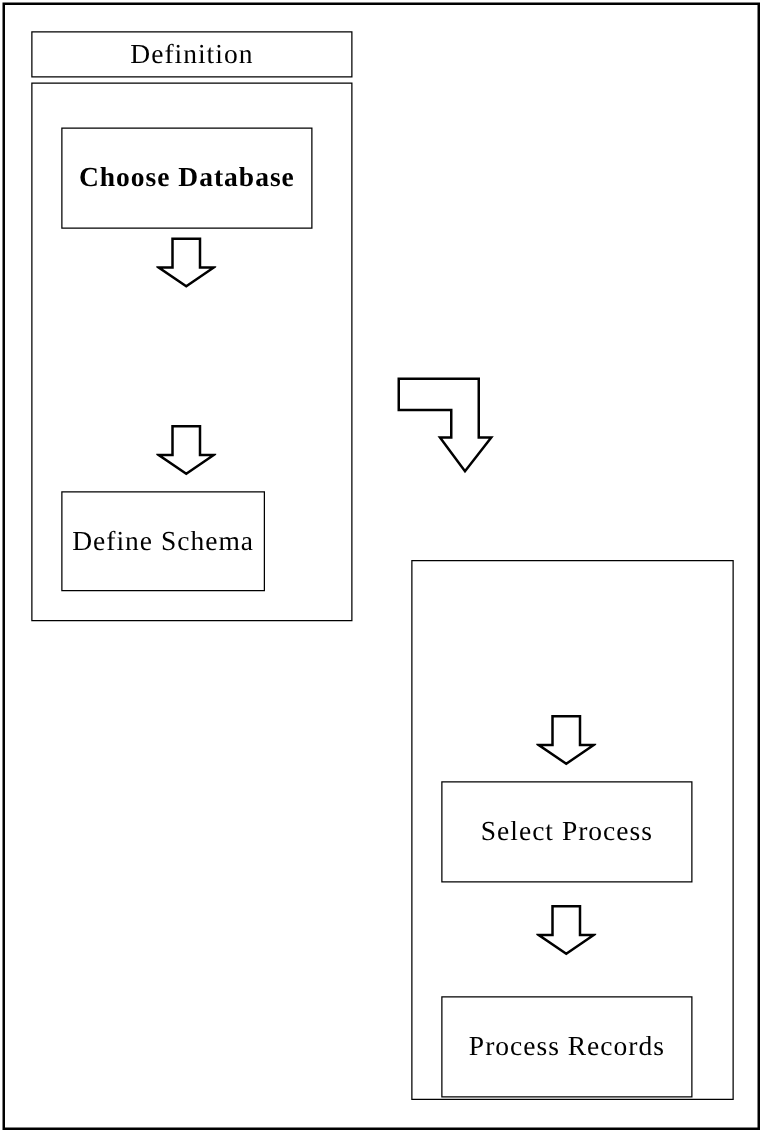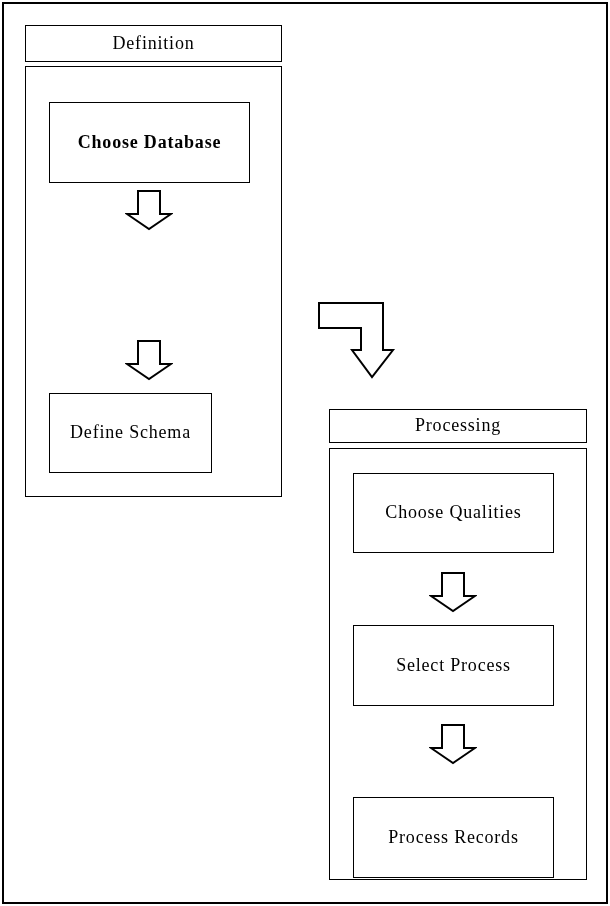--- a/index.html
+++ b/index.html
@@ -25,21 +25,21 @@
     position: absolute;
     box-sizing: border-box;
     border: 1px solid #000000;
     background: #ffffff;
   }
   .label-center {
     display: flex;
     align-items: center;
     justify-content: center;
     text-align: center;
-    font-size: 18px;
+    font-size: 22px;
     letter-spacing: 0.8px;
     line-height: 1.1;
   }
   
   .def-title  { left: 25px;  top: 25px;  width: 257px; height: 37px; }
   .def-body   { left: 25px;  top: 66px;  width: 257px; height: 431px; }
   .step-db    { left: 49px;  top: 102px;  width: 201px; height: 81px; font-weight: bold; }
   .step-table { left: 49px;  top: 242px; width: 201px; height: 79px; }
   .step-schema{ left: 49px;  top: 393px; width: 163px; height: 80px; }
   
@@ -83,28 +83,22 @@
   </svg>
 
   <div class="box label-center step-schema">
     <span>Define Schema</span>
   </div>
 
   <svg class="arrow bend-arrow" width="80" height="80" viewBox="0 0 80 80">
     <polygon points="2,2 66,2 66,49 76,49 55,76 35,49 44,49 44,27 2,27" fill="#ffffff" stroke="#000000" stroke-width="2" stroke-linejoin="miter"></polygon>
   </svg>
 
-  <div class="box label-center proc-title">
-    <span>Processing</span>
-  </div>
   <div class="box proc-body"></div>
 
-  <div class="box label-center step-qual">
-    <span>Choose Qualities</span>
-  </div>
 
   <svg class="arrow arrow-3" width="48" height="42" viewBox="0 0 48 42">
     <polygon points="13,2 35,2 35,25 46,25 24,40 2,25 13,25" fill="#ffffff" stroke="#000000" stroke-width="2" stroke-linejoin="miter"></polygon>
   </svg>
 
   <div class="box label-center step-sel">
     <span>Select Process</span>
   </div>
 
   <svg class="arrow arrow-4" width="48" height="42" viewBox="0 0 48 42">

